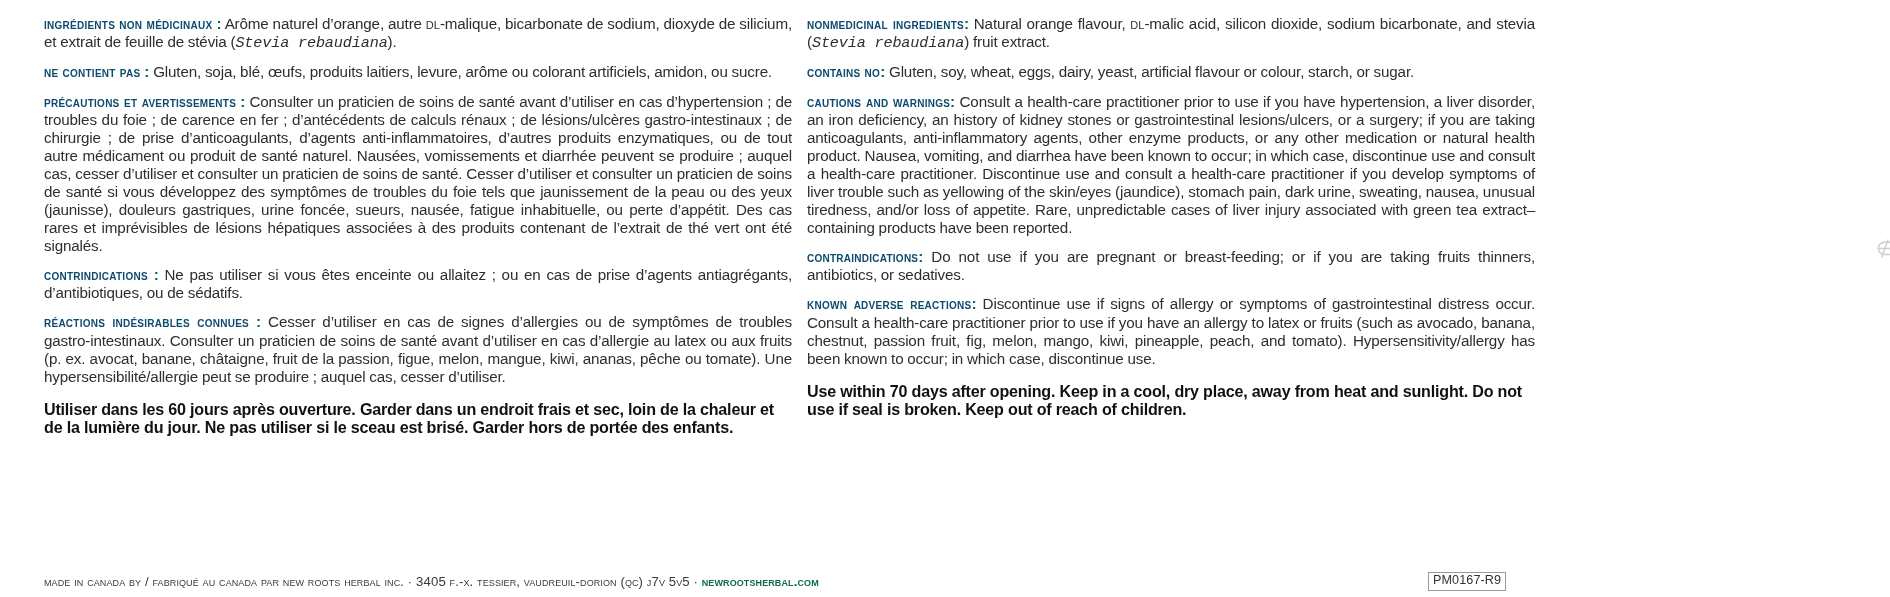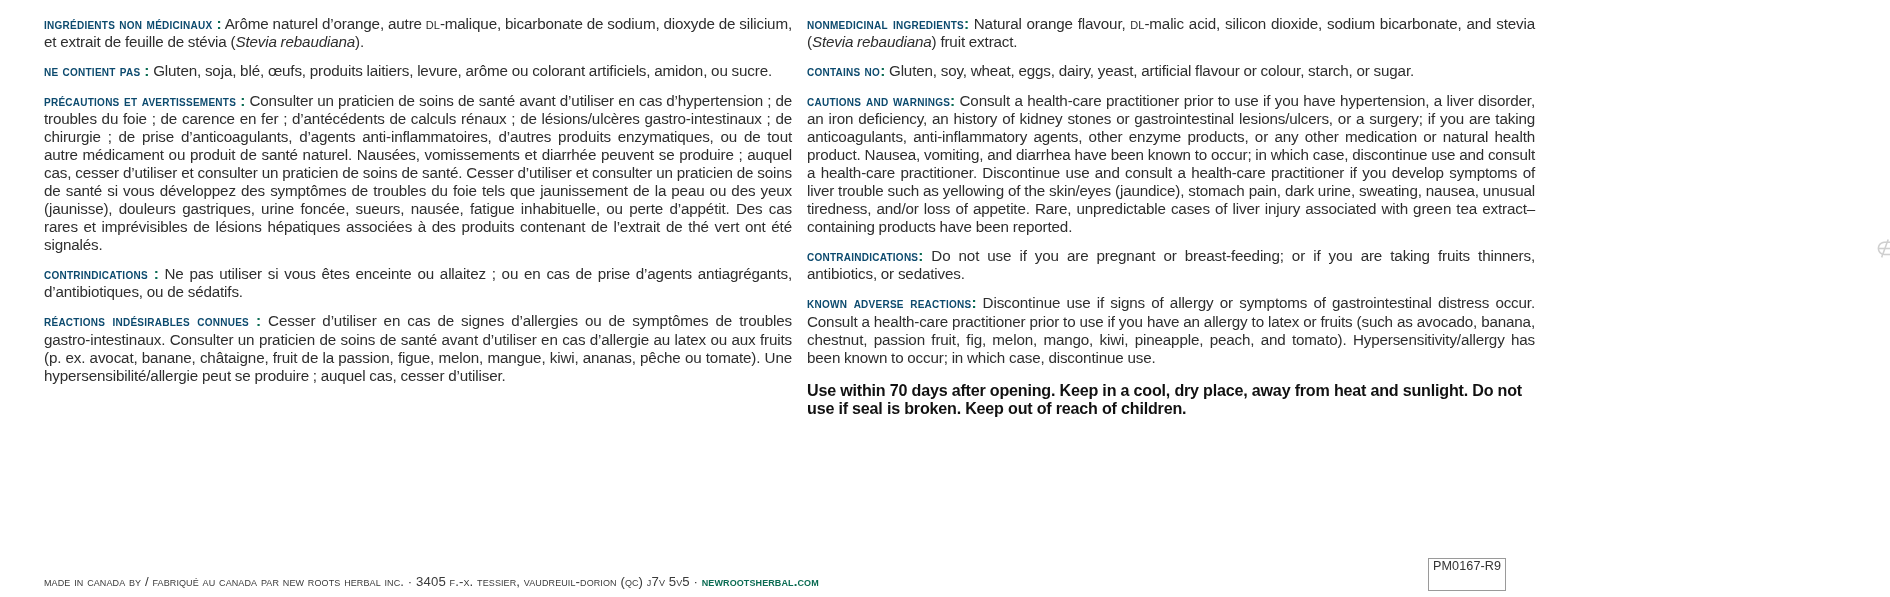--- a/index.html
+++ b/index.html
@@ -47,21 +47,21 @@
     text-transform: lowercase;
     font-size: 14px;
     letter-spacing: 0.25px;
     word-spacing: 0px;
   }
   .hdr-colon {
     color: #0a6b52;
     font-weight: bold;
     font-size: 15.4px;
   }
-  .ital { font-style: italic; }
+  .ital { font-style: italic; font-family: Liberation Mono, monospace; }
   .sc-dl {
     font-variant: small-caps;
     text-transform: lowercase;
     font-size: 16.4px;
     letter-spacing: 0px;
   }
 
   .warn {
     margin: 0;
     padding-top: 3px;
@@ -89,21 +89,21 @@
     color: #0a6b52;
     font-weight: bold;
     font-variant: small-caps;
   }
 
   .code-box {
     position: absolute;
     left: 1428px;
     bottom: 6px;
     border: 1px solid #9a9a9a;
-    padding: 0px 4px 15px 4px;
+    padding: 0px 4px 1px 4px;
     font-size: 12.6px;
     line-height: 1.25;
     color: #333333;
     font-family: "Liberation Sans", sans-serif;
     letter-spacing: 0.1px;
     background: #ffffff;
   }
 
   .edge-mark {
     position: absolute;
@@ -137,20 +137,21 @@
     </p>
 
     <p class="para">
       <span class="hdr">Contrindications</span><span class="hdr-colon"> :</span><span> Ne pas utiliser si vous êtes enceinte ou allaitez ; ou en cas de prise d’agents antiagrégants, d’antibiotiques, ou de sédatifs.</span>
     </p>
 
     <p class="para">
       <span class="hdr">Réactions indésirables connues</span><span class="hdr-colon"> :</span><span> Cesser d’utiliser en cas de signes d’allergies ou de symptômes de troubles gastro-intestinaux. Consulter un praticien de soins de santé avant d’utiliser en cas d’allergie au latex ou aux fruits (p. ex. avocat, banane, châtaigne, fruit de la passion, figue, melon, mangue, kiwi, ananas, pêche ou tomate). Une hypersensibilité/allergie peut se produire ; auquel cas, cesser d’utiliser.</span>
     </p>
 
+    <p class="warn">Utiliser dans les 60 jours après ouverture. Garder dans un endroit frais et sec, loin de la chaleur et de la lumière du jour. Ne pas utiliser si le sceau est brisé. Garder hors de portée des enfants.</p>
   </div>
 
   <div class="col col-en">
 
     <p class="para">
       <span class="hdr">Nonmedicinal ingredients</span><span class="hdr-colon">:</span><span> Natural orange flavour, </span><span class="sc-dl">DL</span><span>-malic acid, silicon dioxide, sodium bicarbonate, and stevia (</span><span class="ital">Stevia rebaudiana</span><span>) fruit extract.</span>
     </p>
 
     <p class="para">
       <span class="hdr">Contains no</span><span class="hdr-colon">:</span><span> Gluten, soy, wheat, eggs, dairy, yeast, artificial flavour or colour, starch, or sugar.</span>

